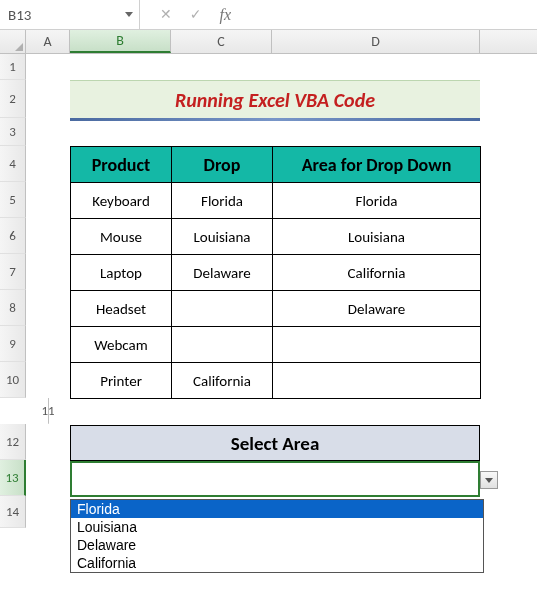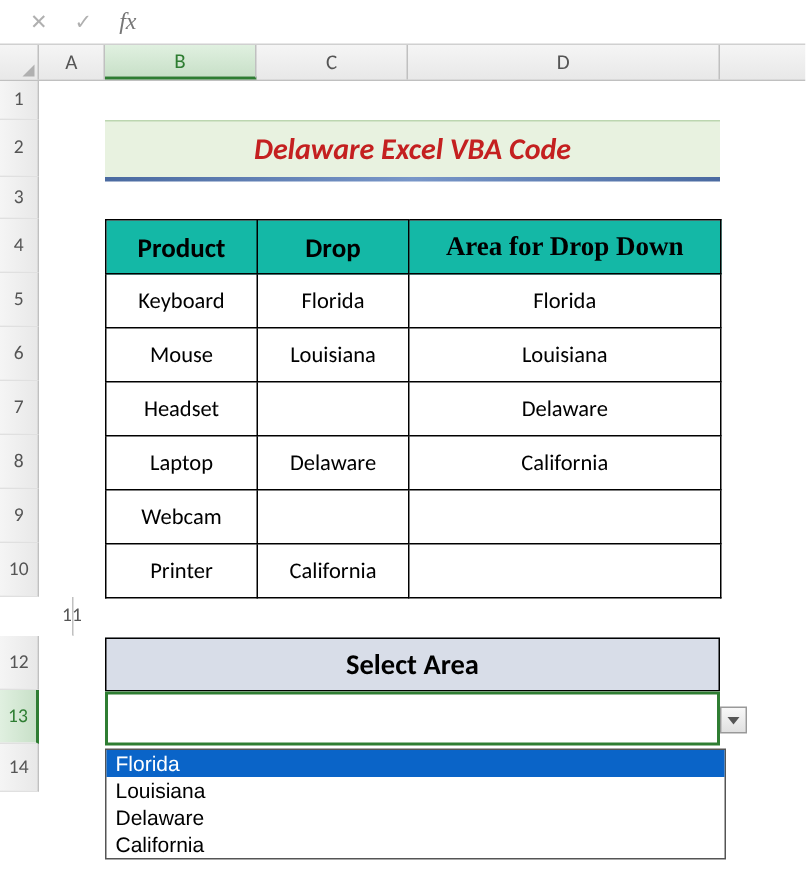--- a/index.html
+++ b/index.html
@@ -143,21 +143,21 @@
       height: 36px;
       vertical-align: middle;
     }
     .data-table th {
       background: #14b8a6;
       font-weight: bold;
       font-size: 18px;
     }
     .th-B { width: 101px; }
     .th-C { width: 101px; }
-    .th-D { width: 208px; font-family: Liberation Serif, serif; }
+    .th-D { width: 208px; }
     
     .select-header {
       width: 410px;
       height: 36px;
       border: 1.5px solid #000;
       background: #d8dde8;
       display: flex;
       align-items: center;
       justify-content: center;
       font-weight: bold;
@@ -222,20 +222,24 @@
     }
     .wm-icon svg { width: 100%; height: 100%; }
     .wm-text { display: flex; flex-direction: column; line-height: 1; }
     .wm-main { font-size: 17px; color: #3a6e3a; font-weight: 600; letter-spacing: 0.5px; }
     .wm-sub { font-size: 7px; color: #888; letter-spacing: 1.5px; }
   </style>
 </head>
 <body>
 
 <div class="formula-bar">
+  <div class="name-box">
+    <span>B13</span>
+    <div class="name-box-dropdown"></div>
+  </div>
   <div class="fx-section">
     <span class="fx-x">✕</span>
     <span class="fx-check">✓</span>
     <span class="fx-label">fx</span>
   </div>
 </div>
 
 <div class="grid-container">
   <div class="col-headers">
     <div class="corner"></div>
@@ -263,21 +267,21 @@
       <div class="row-h rh-14">14</div>
     </div>
 
     <div class="cells">
       <div class="cell-row" style="height:26px">
           <div class="c cA"></div>
         </div>
       <div class="cell-row" style="height:38px">
         <div class="c cA"></div>
         <div class="title-cell" style="width:410px">
-          <span>Delaware Excel VBA Code</span>
+          <span>Running Excel VBA Code</span>
           <div class="title-underline"></div>
         </div>
       </div>
       <div class="cell-row" style="height:28px">
           <div class="c cA"></div>
         </div>
 
       <div class="cell-row">
         <div class="c cA"></div>
         <table class="data-table">
@@ -291,28 +295,28 @@
             <td>Keyboard</td>
             <td>Florida</td>
             <td>Florida</td>
           </tr>
           <tr>
             <td>Mouse</td>
             <td>Louisiana</td>
             <td>Louisiana</td>
           </tr>
           <tr>
+            <td>Laptop</td>
+            <td>Delaware</td>
+            <td>California</td>
+          </tr>
+          <tr>
             <td>Headset</td>
             <td></td>
             <td>Delaware</td>
-          </tr>
-          <tr>
-            <td>Laptop</td>
-            <td>Delaware</td>
-            <td>California</td>
           </tr>
           <tr>
             <td>Webcam</td>
             <td></td>
             <td></td>
           </tr>
           <tr>
             <td>Printer</td>
             <td>California</td>
             <td></td>

